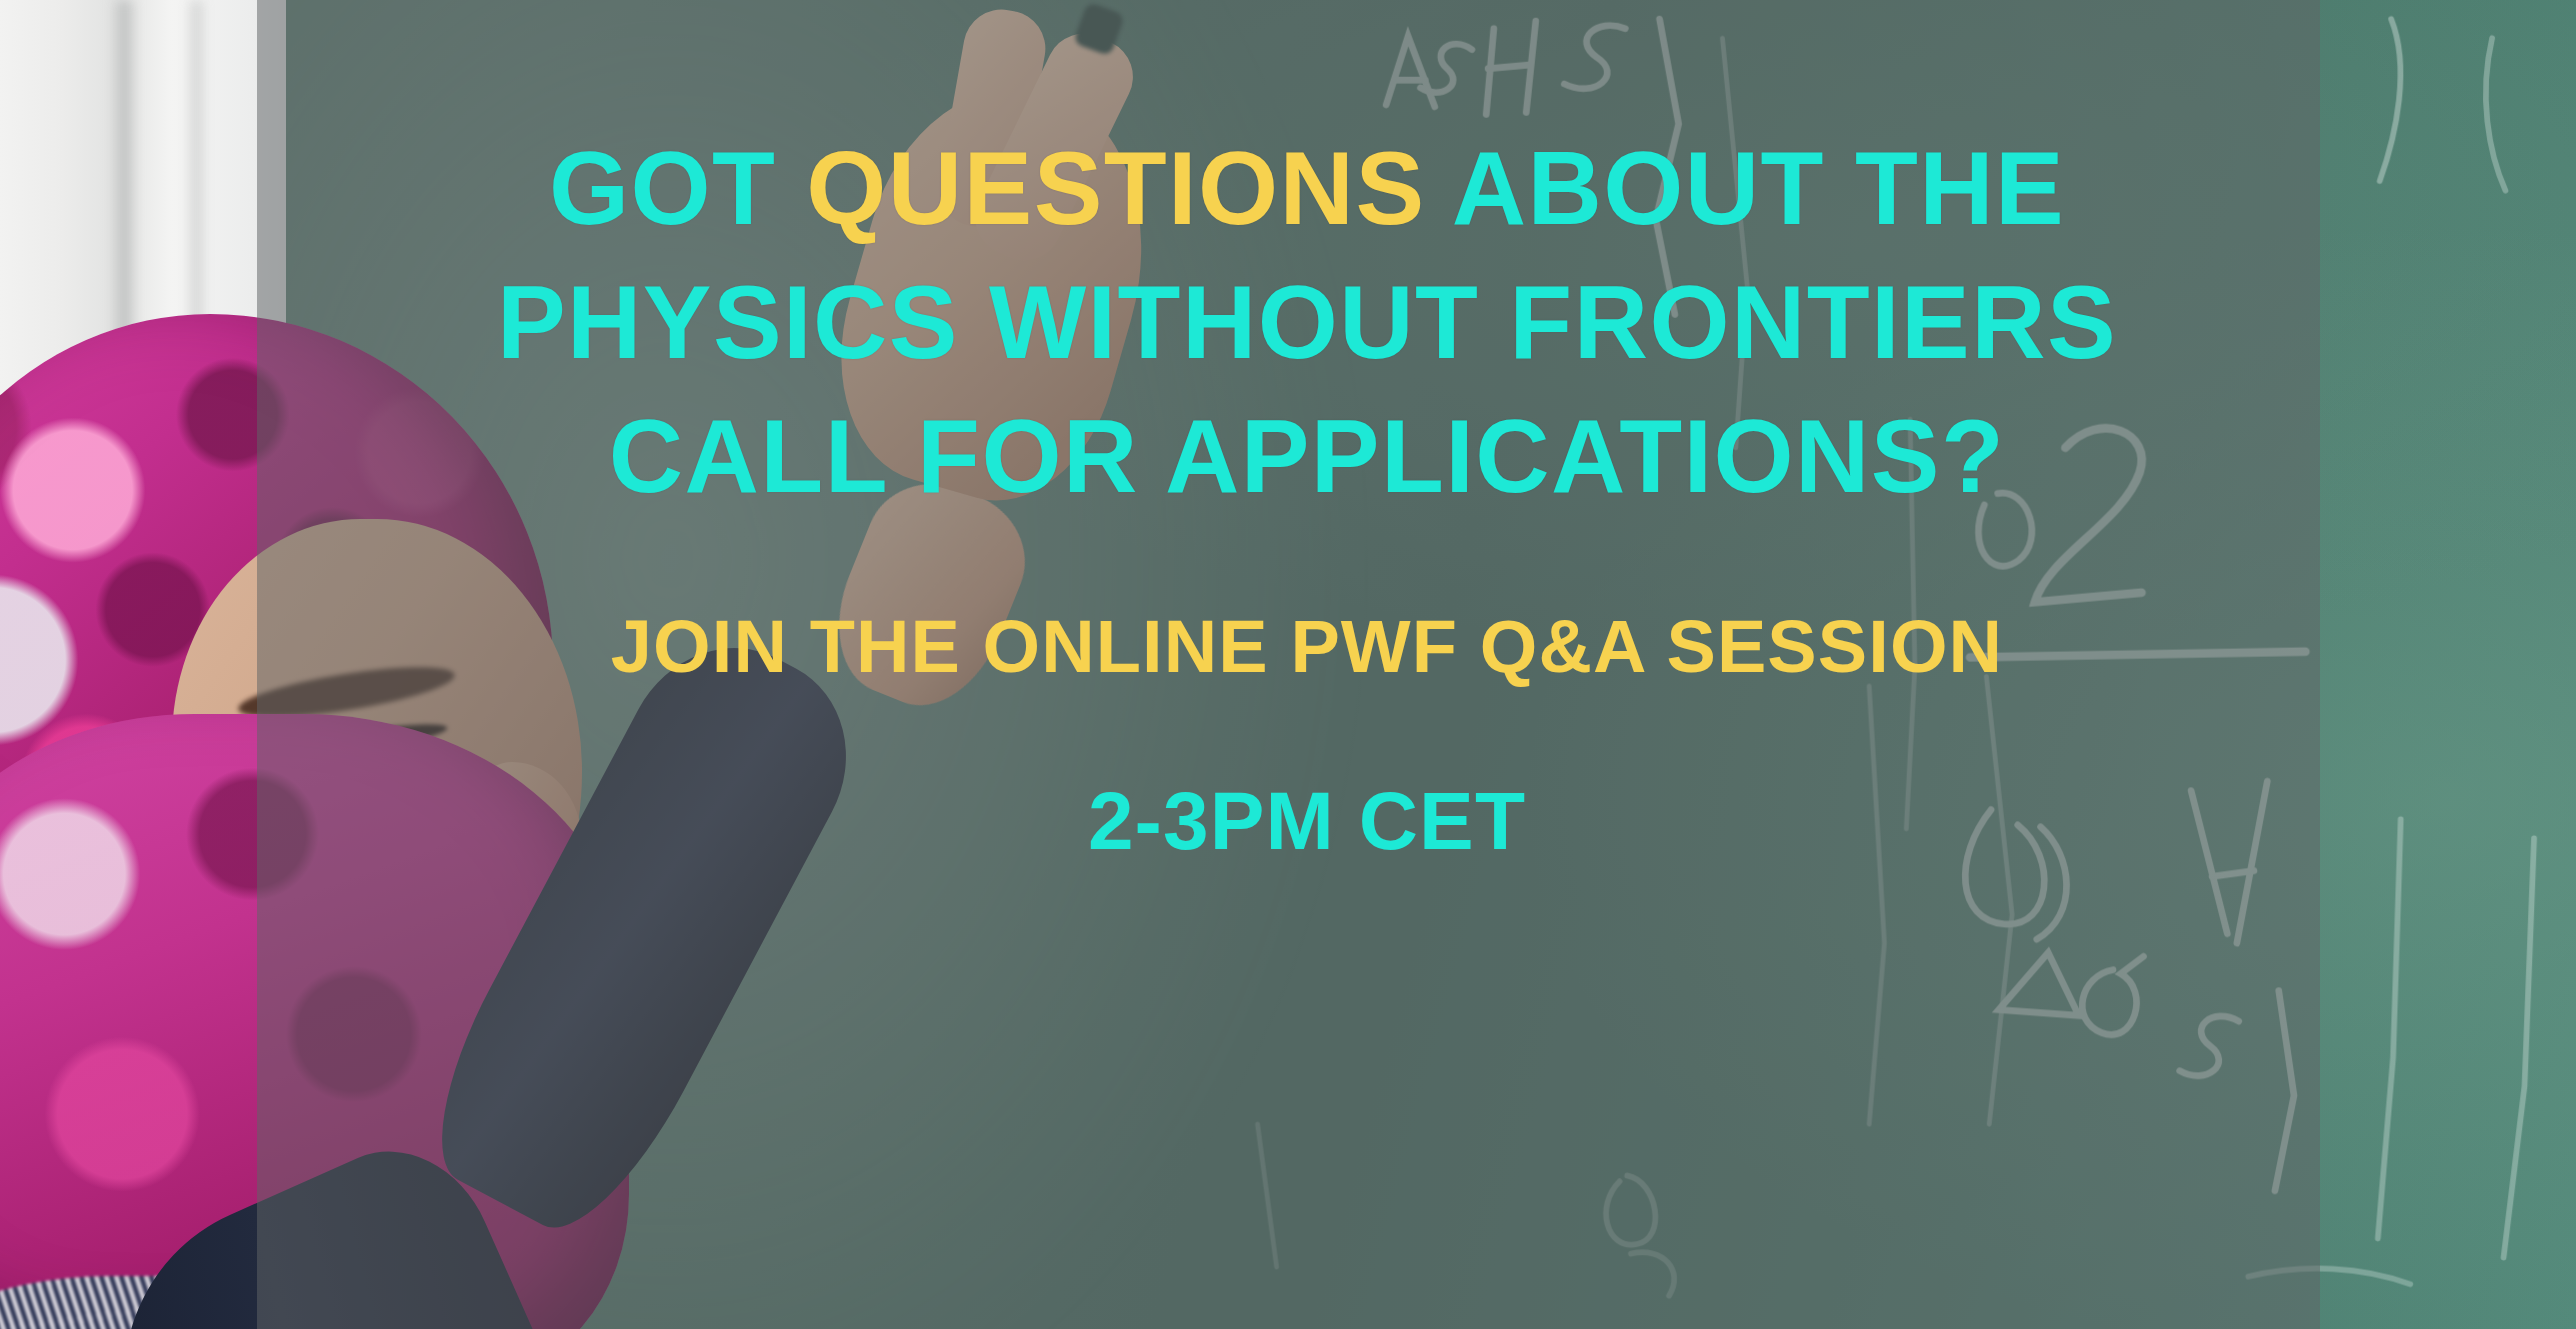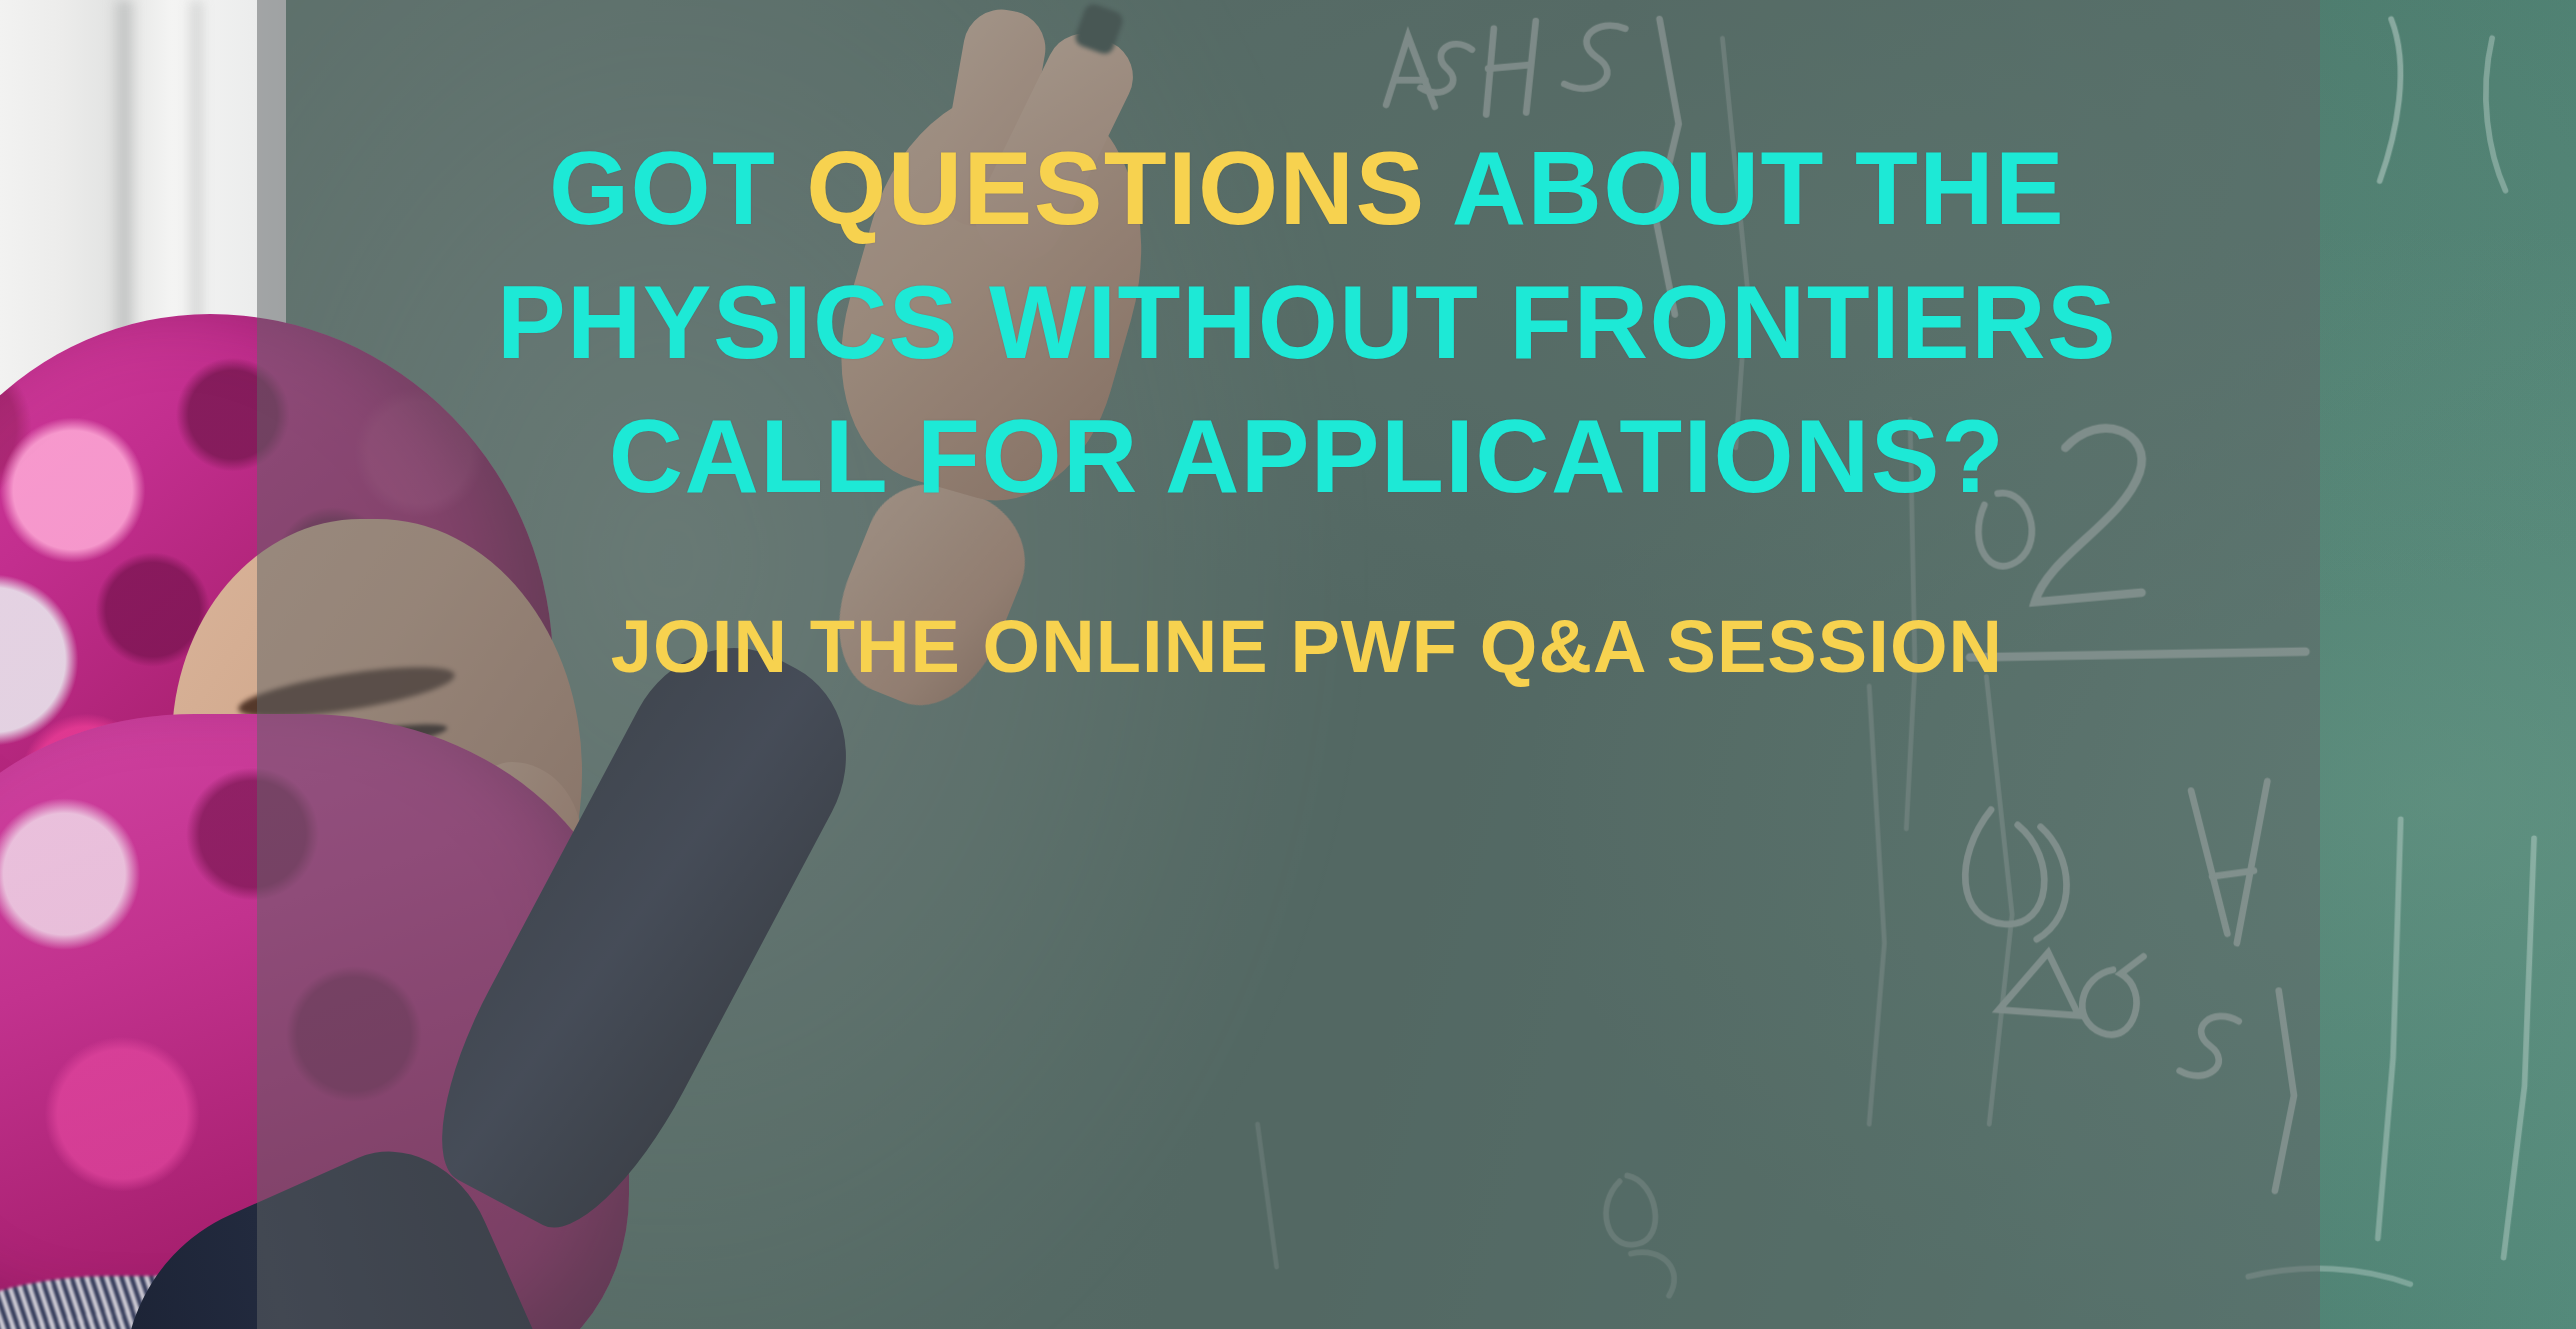--- a/index.html
+++ b/index.html
@@ -376,18 +376,19 @@
 
   <div class="scrim"></div>
 
   <div class="text-layer">
 
     <div class="headline"><span>GOT </span><span class="hi">QUESTIONS</span><span> ABOUT THE PHYSICS WITHOUT FRONTIERS CALL FOR APPLICATIONS?</span></div>
 
     <div class="subhead">JOIN THE ONLINE PWF Q&amp;A SESSION</div>
 
     <div class="datetime">
+      <span class="line2">2-3PM CET</span>
     </div>
 
   </div>
 
 </div>
 
 
 </body></html>

